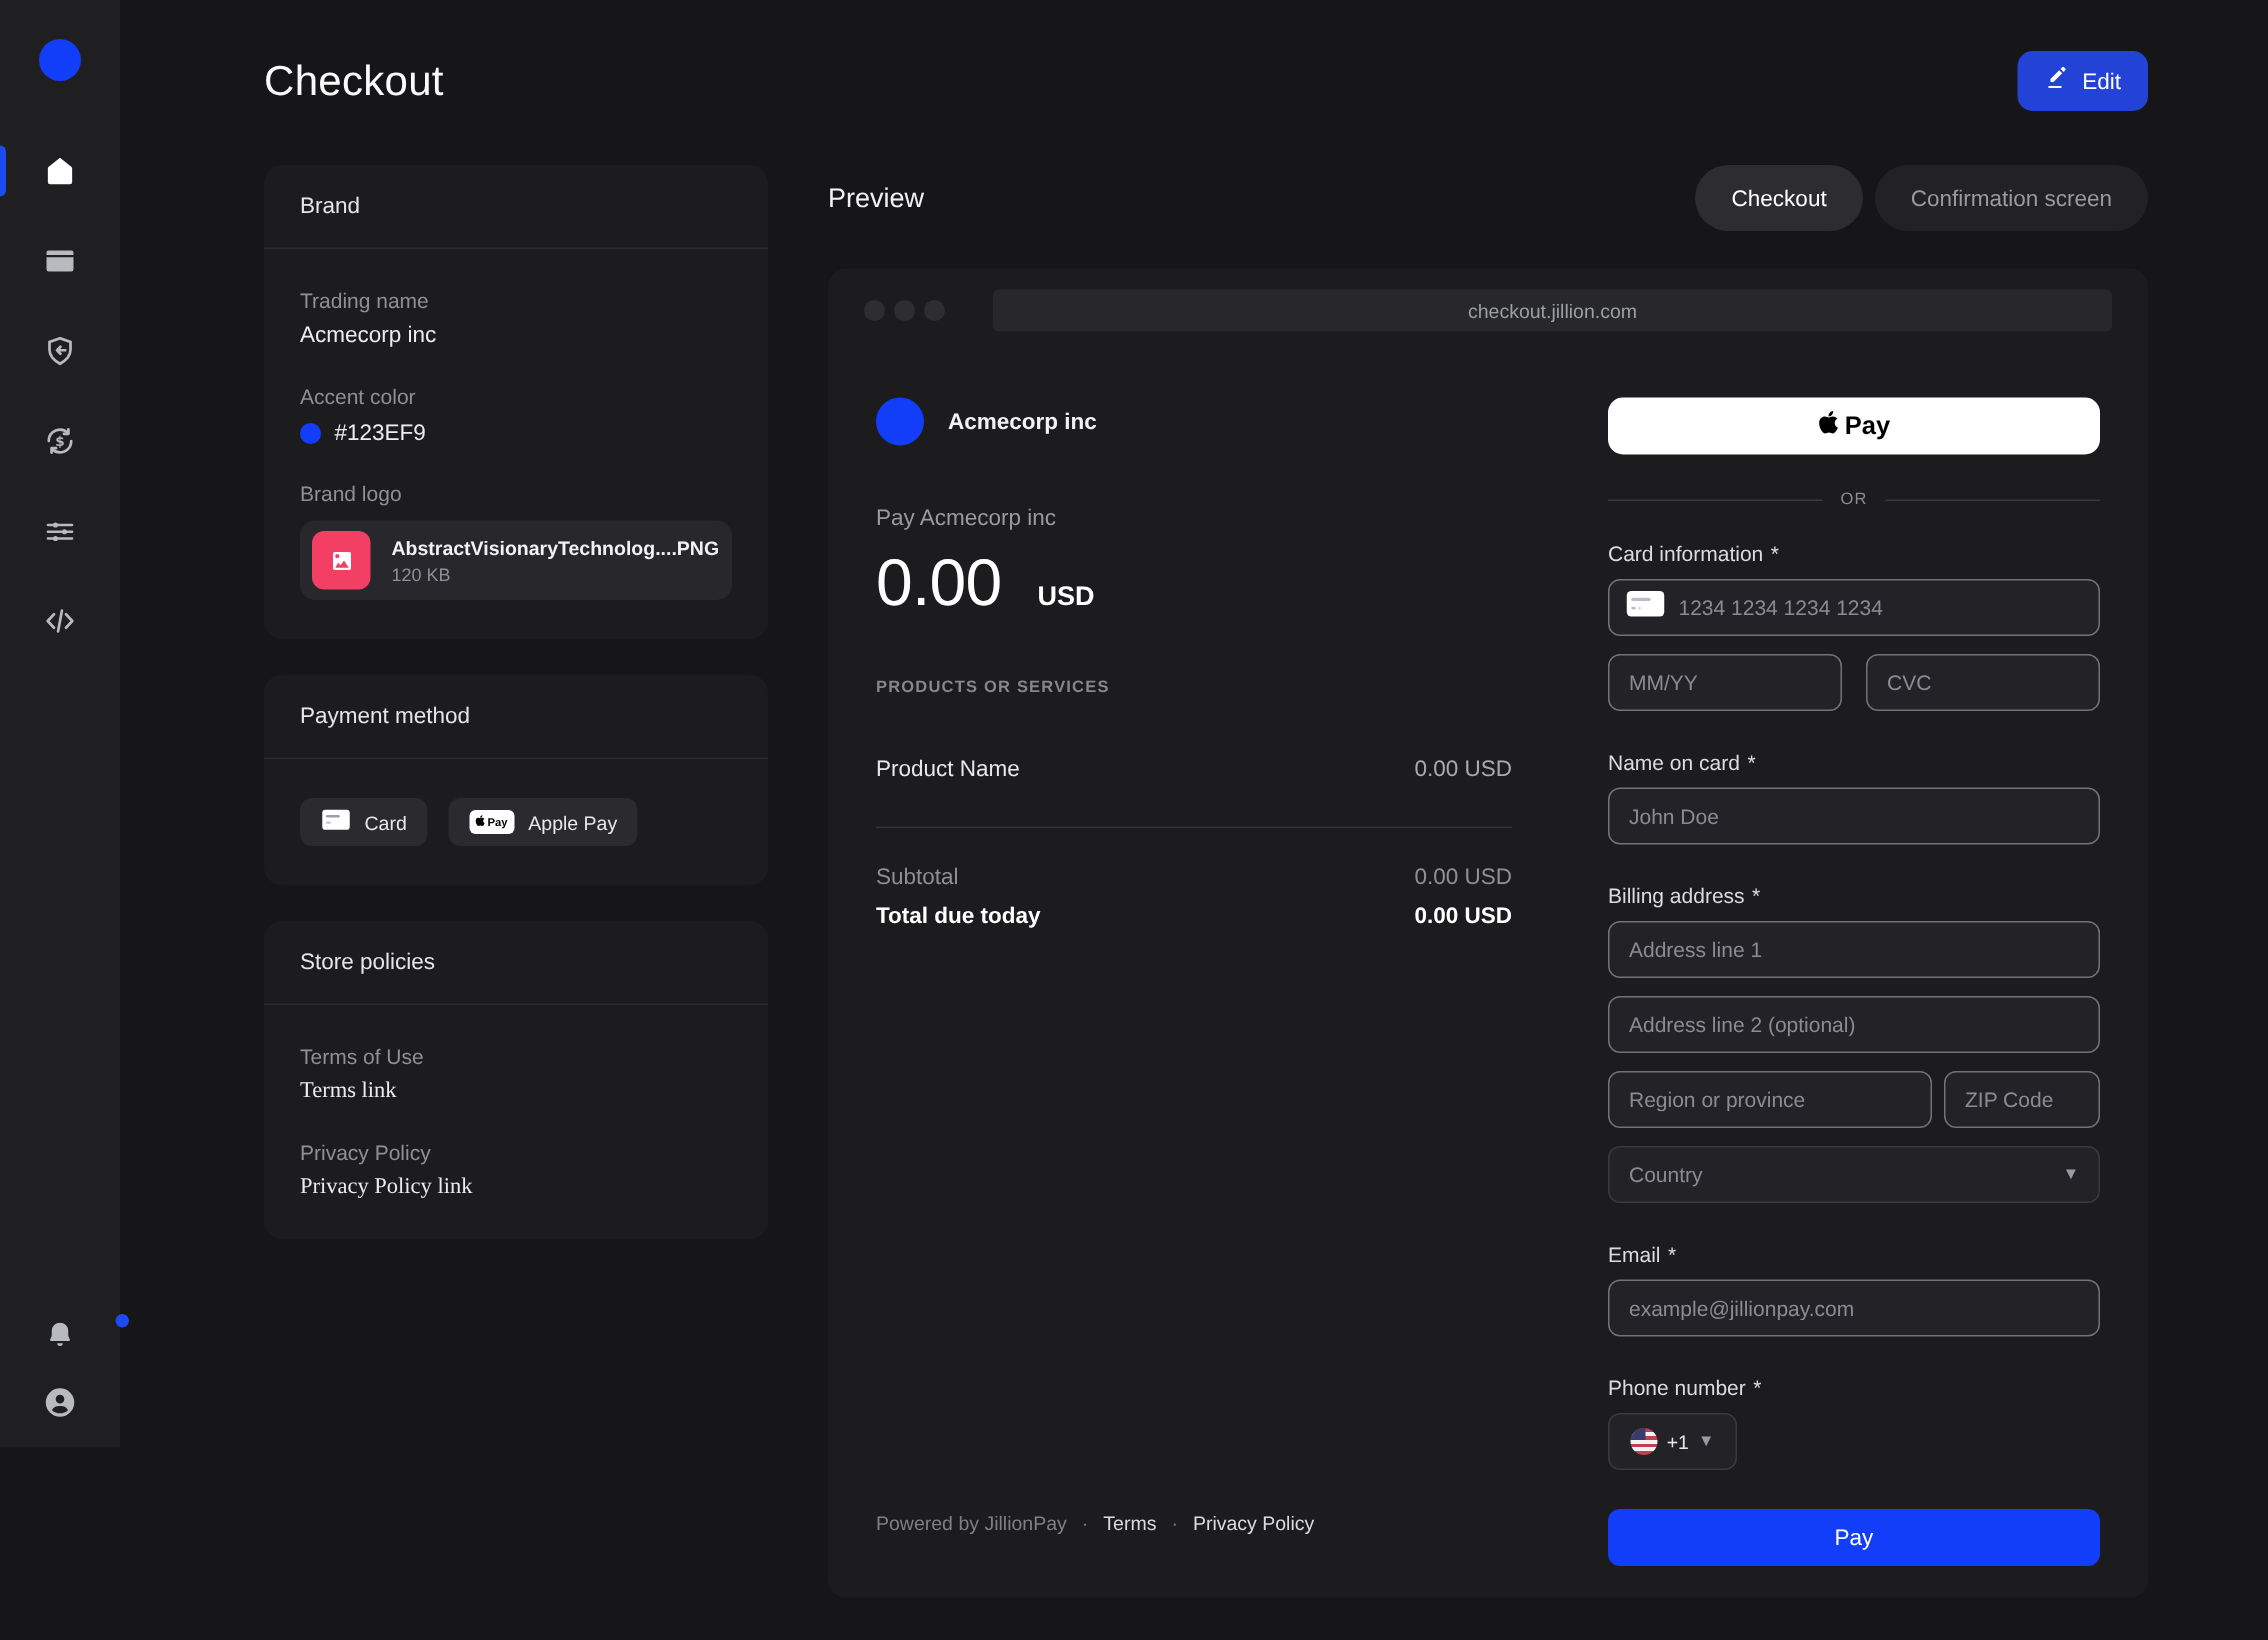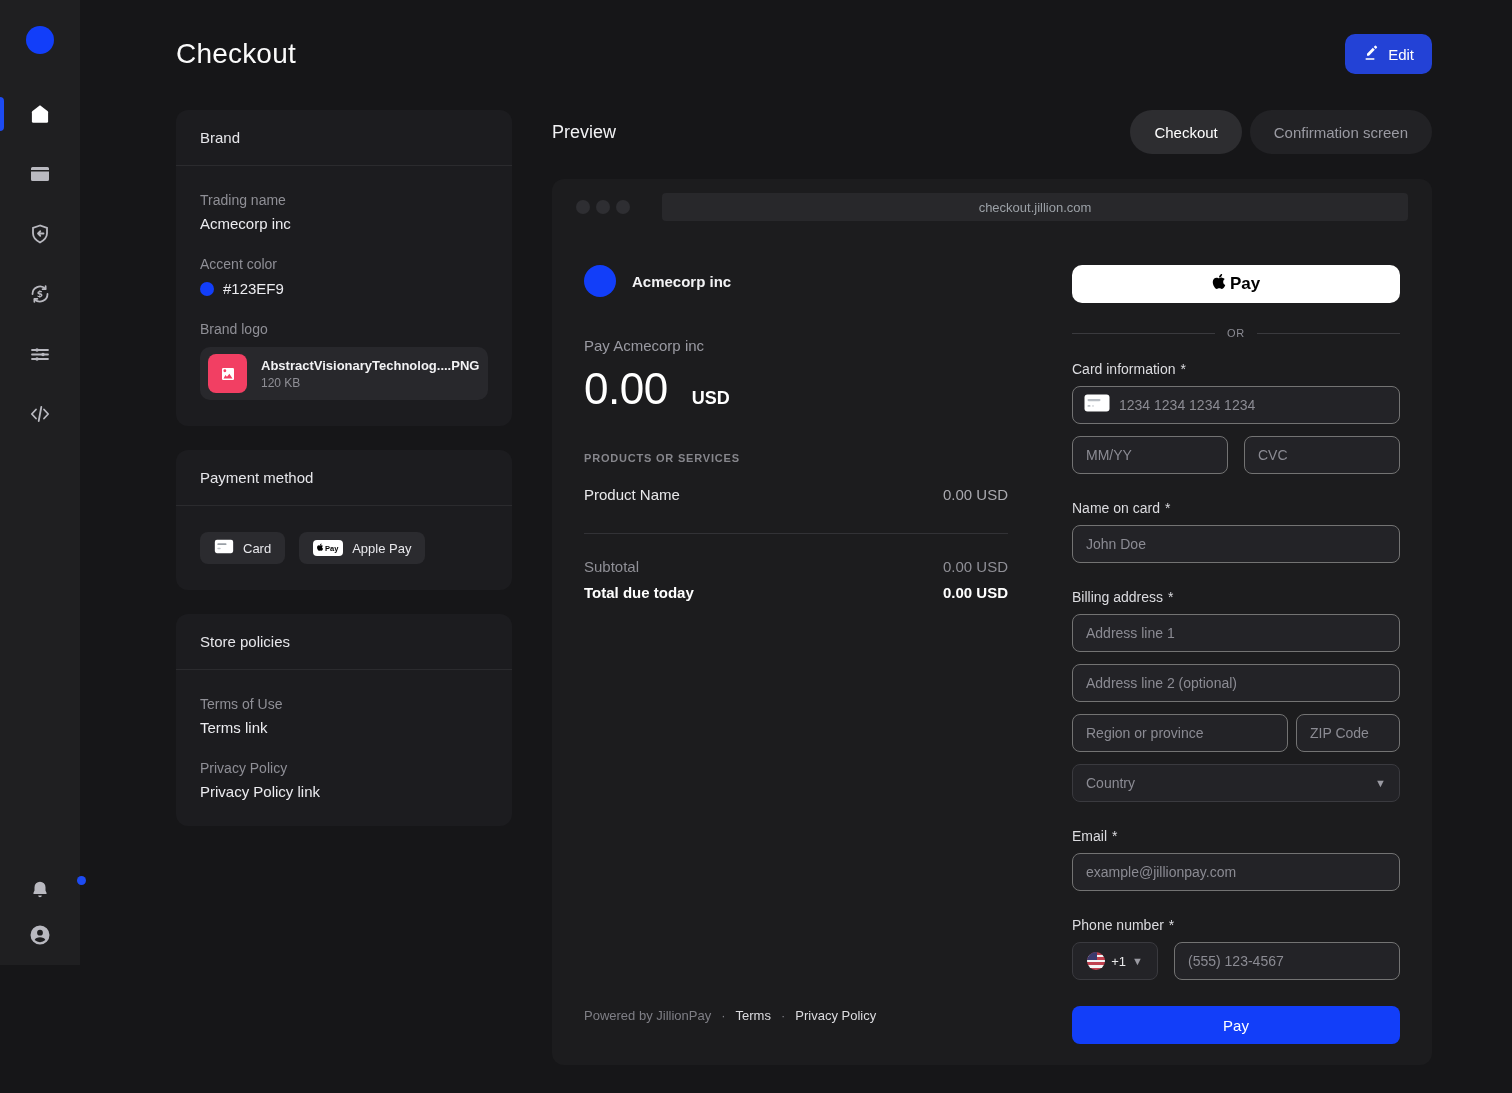--- a/index.html
+++ b/index.html
@@ -38,21 +38,21 @@
   .field-group + .field-group { margin-top:24px; }
   .accent-row { display:flex; align-items:center; gap:9px; margin-top:8px; }
   .accent-dot { width:14px; height:14px; border-radius:50%; background:#123EF9; }
   .file-chip { margin-top:10px; display:flex; align-items:center; gap:14px; background:#28282c; border-radius:10px; padding:7px 8px; height:53px; cursor:pointer; }
   .file-icon { width:39px; height:39px; border-radius:8px; background:#f23f63; display:flex; align-items:center; justify-content:center; flex:none; }
   .file-name { font-size:13px; font-weight:700; color:#f2f2f4; }
   .file-size { font-size:12px; color:#8f8f96; margin-top:3px; }
   .chip-row { display:flex; gap:14px; }
   .method-chip { display:flex; align-items:center; gap:9px; background:#2b2b2f; border-radius:8px; height:32px; padding:0 14px; font-size:13px; color:#e8e8ec; }
   .ap-badge { background:#fff; border-radius:4px; height:16px; padding:0 4px; display:flex; align-items:center; }
-  .policy-value { font-size:15px; color:#ececf0; margin-top:7px; }
+  .policy-value { font-size:15px; color:#ececf0; margin-top:7px;font-family:Liberation Serif, serif; }
 
   
   .preview-col { flex:1; min-width:0; }
   .preview-head { display:flex; align-items:center; justify-content:space-between; height:44px; }
   .preview-title { font-size:18px; font-weight:500; color:#f2f2f4; }
   .pill-group { display:flex; gap:8px; }
   .pill { height:44px; border-radius:22px; padding:0 24px; display:flex; align-items:center; font-size:15px; cursor:pointer; border:none; font-family:inherit; }
   .pill.active { background:#2d2d30; color:#fff; }
   .pill.inactive { background:#222225; color:#9a9aa2; }
 
@@ -67,21 +67,21 @@
   .co-right { width:328px; flex:none; }
 
   .merchant-row { display:flex; align-items:center; gap:16px; }
   .merchant-logo { width:32px; height:32px; border-radius:50%; background:#123EF9; }
   .merchant-name { font-size:15px; font-weight:700; color:#f2f2f4; }
   .pay-line { margin-top:40px; font-size:15px; color:#9a9aa2; }
   .amount-row { display:flex; align-items:baseline; gap:24px; margin-top:10px; }
   .amount { font-size:44px; font-weight:500; color:#fff; letter-spacing:-.5px; }
   .currency { font-size:18px; font-weight:700; color:#fff; }
   .section-label { margin-top:38px; font-size:11px; letter-spacing:.8px; color:#86868c; font-weight:700; }
-  .line-row { display:flex; justify-content:space-between; margin-top:22px; font-size:15px; }
+  .line-row { display:flex; justify-content:space-between; margin-top:40px; font-size:15px; }
   .line-name { color:#e8e8ea; }
   .line-amount { color:#a9a9af; }
   .sum-divider { border:none; border-top:1px solid #323236; margin-top:30px; }
   .sum-row { display:flex; justify-content:space-between; font-size:15px; margin-top:24px; color:#8f8f96; }
   .total-row { display:flex; justify-content:space-between; font-size:15px; margin-top:9px; color:#fff; font-weight:700; }
   .co-footer { position:absolute; left:32px; bottom:42px; display:flex; align-items:center; gap:10px; font-size:13px; }
   .powered { color:#7f7f86; }
   .dot-sep { color:#7f7f86; }
   .footer-link { color:#dcdce0; cursor:pointer; }
 
@@ -395,21 +395,20 @@
               <div class="form-label mt26">
                 <span>Phone number</span>
                   <span class="req">*</span>
               </div>
               <div class="phone-row">
                 <span class="flag-select">
                   <span class="flag"></span>
                   <span>+1</span>
                   <span class="chev">▼</span>
                 </span>
-                <input class="f-input" placeholder="(555) 123-4567" style="">
               </div>
 
               <button class="pay-btn">Pay</button>
             </div>
           </div>
 
           <div class="co-footer">
             <span class="powered">Powered by JillionPay</span>
             <span class="dot-sep">·</span>
             <span class="footer-link">Terms</span>

